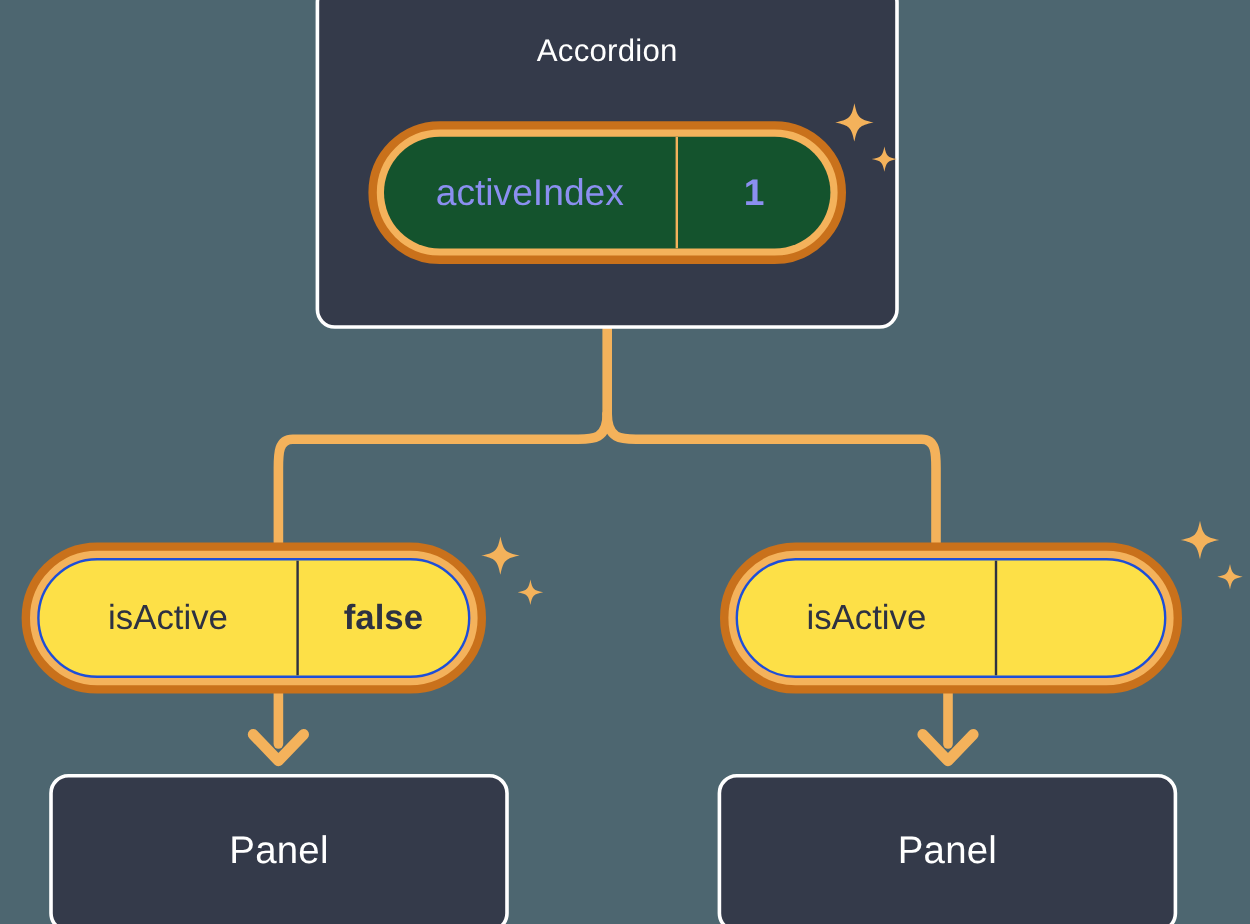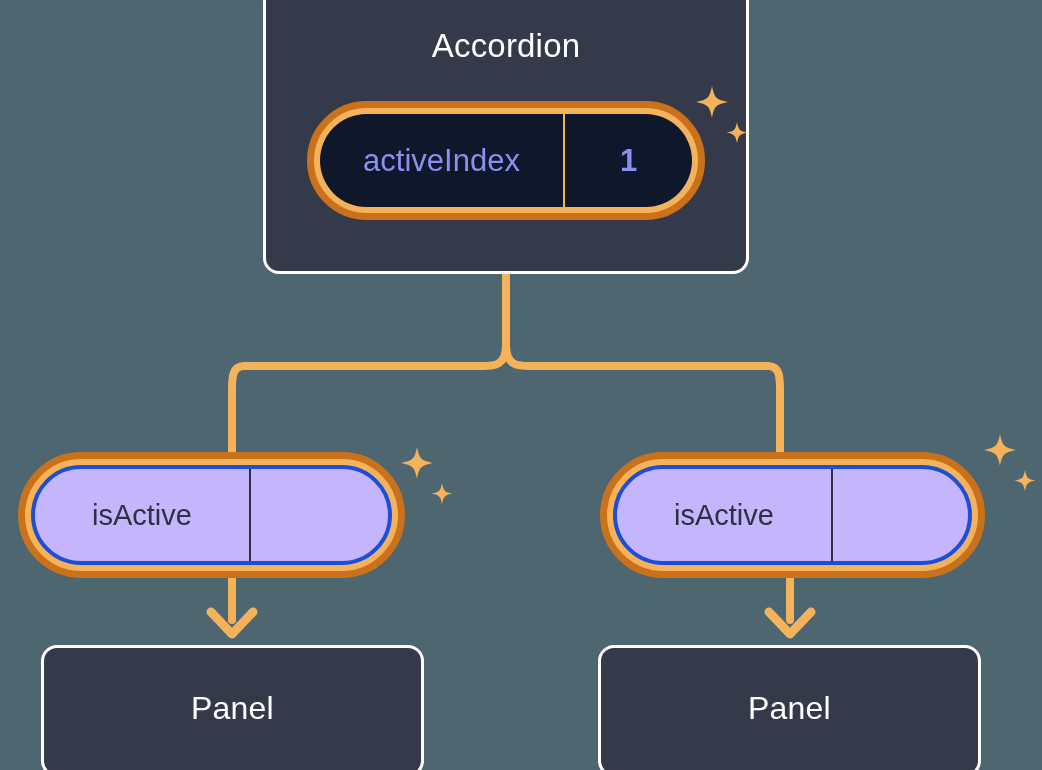--- a/index.html
+++ b/index.html
@@ -36,21 +36,21 @@
     box-sizing: border-box;
     background: #343a4a;
     border: 3px solid #ffffff;
     border-radius: 16px;
     display: flex;
     align-items: center;
     justify-content: center;
   }
   .card-title {
     color: #ffffff;
-    font-size: 33px;
+    font-size: 26px;
     font-weight: 400;
     letter-spacing: 0.2px;
     line-height: 1;
     white-space: nowrap;
   }
 
   #accordion-card {
     left: 263px;
     top: -14px;
     width: 486px;
@@ -107,38 +107,38 @@
   .pill-val { font-weight: 700; }
 
   
   #pill-active-index {
     left: 307px;
     top: 101px;
     width: 398px;
     height: 119px;
   }
   #pill-active-index .pill-body {
-    background: #0f172a;
+    background: #14532d;
   }
   #pill-active-index .pill-key {
     flex: 0 0 243px;
     color: #8b8ff0;
     font-size: 31px;
     border-right: 2px solid #f4b25b;
   }
   #pill-active-index .pill-val {
     flex: 1 1 auto;
     color: #8b8ff0;
     font-size: 31px;
   }
 
   
   .pill-purple .pill-body {
-    background: #c4b5fd;
-    border: 4px solid #1d4ed8;
+    background: #fde047;
+    border: 2px solid #1d4ed8;
   }
   .pill-purple .pill-key {
     color: #2d3142;
     font-size: 29px;
   }
   .pill-purple .pill-val {
     color: #2d3142;
     font-size: 29px;
   }
   .pill-purple .pill-key {
@@ -207,20 +207,21 @@
   </div>
 
   <svg id="sparkles-accordion" class="sparkles" viewBox="0 0 62 72" aria-hidden="true">
     <path fill="#f4b25b" d="M22 4 C24.5 16 26 17.5 38 20 C26 22.5 24.5 24 22 36 C19.5 24 18 22.5 6 20 C18 17.5 19.5 16 22 4 Z"></path>
     <path fill="#f4b25b" d="M47 40 C48.6 48 49.6 49 57.6 50.6 C49.6 52.2 48.6 53.2 47 61.2 C45.4 53.2 44.4 52.2 36.4 50.6 C44.4 49 45.4 48 47 40 Z"></path>
   </svg>
 
   <div id="pill-is-active-false" class="pill pill-purple">
     <div class="pill-body">
       <div class="pill-cell pill-key">isActive</div>
+      <div class="pill-cell pill-val">false</div>
     </div>
   </div>
 
   <svg id="sparkles-left" class="sparkles" viewBox="0 0 62 72" aria-hidden="true">
     <path fill="#f4b25b" d="M22 4 C24.5 16 26 17.5 38 20 C26 22.5 24.5 24 22 36 C19.5 24 18 22.5 6 20 C18 17.5 19.5 16 22 4 Z"></path>
     <path fill="#f4b25b" d="M47 40 C48.6 48 49.6 49 57.6 50.6 C49.6 52.2 48.6 53.2 47 61.2 C45.4 53.2 44.4 52.2 36.4 50.6 C44.4 49 45.4 48 47 40 Z"></path>
   </svg>
 
   <div id="panel-left-card" class="card">
     <div class="card-title">Panel</div>

